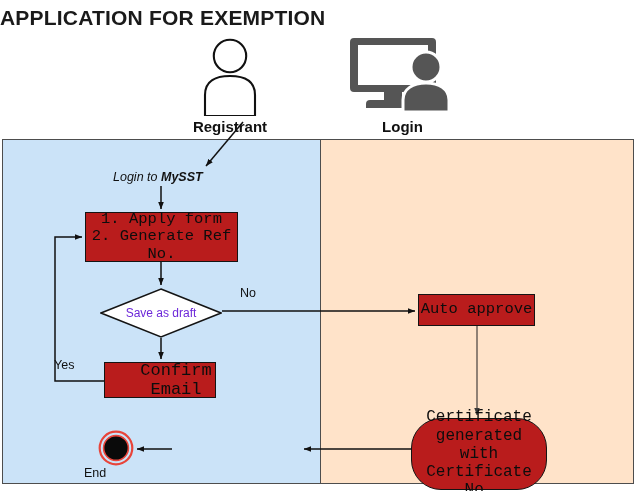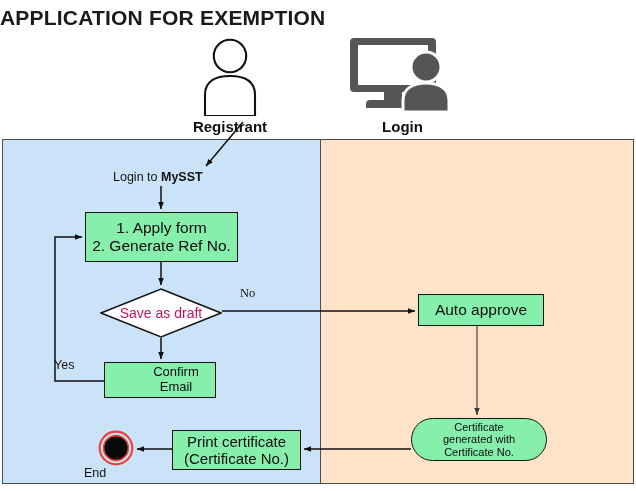--- a/index.html
+++ b/index.html
@@ -32,57 +32,58 @@
   #registrant-icon{left:196px;top:38px;width:68px;height:78px;}
   #system-icon{left:350px;top:32px;width:110px;height:84px;}
 
   
   .lane{position:absolute;top:139px;height:345px;border:1px solid #4d4d4d;box-sizing:border-box;}
   #lane-registrant{left:2px;width:319px;background:#cbe3f8;}
   #lane-system{left:320px;width:314px;background:#ffe3c9;}
 
   
   .node{
-    position:absolute;background:#86efac;border:1.4px solid #141414;
+    position:absolute;background:#b91c1c;border:1.4px solid #141414;
     box-sizing:border-box;
     display:flex;align-items:center;justify-content:center;
     text-align:center;color:#0d0d0d;
     font-size:14.5px;line-height:1.14;
     white-space:pre-line;
+    font-family:Liberation Mono, monospace;
   }
 
   
   #node-apply{left:85px;top:212px;width:153px;height:50px;font-size:15.5px;}
-  #node-confirm{left:104px;top:362px;width:112px;height:36px;font-size:13px;padding-left:32px;}
+  #node-confirm{left:104px;top:362px;width:112px;height:36px;font-size:17px;padding-left:32px;}
   #node-print{left:172px;top:430px;width:129px;height:40px;font-size:15px;}
-  #node-auto{left:418px;top:294px;width:126px;height:32px;font-size:15.5px;}
-  #node-cert{left:411px;top:418px;width:136px;height:43px;font-size:11px;border-radius:30px;}
+  #node-auto{left:418px;top:294px;width:117px;height:32px;font-size:15.5px;}
+  #node-cert{left:411px;top:418px;width:136px;height:72px;font-size:16px;border-radius:30px;}
 
   
   #node-decision{
     position:absolute;left:100px;top:288px;width:122px;height:50px;
   }
   #node-decision .dia-text{
     position:absolute;left:0;top:0;width:122px;height:50px;
     display:flex;align-items:center;justify-content:center;
-    font-size:14px;color:#be185d;
+    font-size:12px;color:#6d28d9;
   }
 
   
   #node-end{position:absolute;left:98px;top:430px;width:36px;height:36px;}
   #end-label{
     position:absolute;left:84px;top:466px;width:64px;
     font-size:12.5px;color:#111;
   }
 
   
   .flow-text{position:absolute;font-size:12.5px;color:#111;white-space:nowrap;}
-  #label-login{left:113px;top:170px;}
+  #label-login{left:113px;top:170px;font-style:italic;}
   #label-login b{font-weight:bold;}
-  #label-no{left:240px;top:286px;font-family:Liberation Serif, serif;}
+  #label-no{left:240px;top:286px;}
   #label-yes{left:54px;top:358px;}
 
   
   #wires{position:absolute;left:0;top:0;width:636px;height:491px;pointer-events:none;}
 </style>
 </head>
 <body>
 
 <div id="stage">
 
@@ -155,22 +156,20 @@
 2. Generate Ref No.</div>
 
   <div id="node-decision">
     <svg width="122" height="50" viewBox="0 0 122 50" style="position:absolute;left:0;top:0;">
       <polygon points="61,1 121,25 61,49 1,25" fill="#ffffff" stroke="#141414" stroke-width="1.5"></polygon>
     </svg>
     <div class="dia-text">Save as draft</div>
   </div>
 
   <div class="node" id="node-confirm">Confirm Email</div>
-  <div class="node" id="node-print">Print certificate
-(Certificate No.)</div>
   <div class="node" id="node-auto">Auto approve</div>
   <div class="node" id="node-cert">Certificate
 generated with
 Certificate No.</div>
 
   <div id="node-end">
     <svg width="36" height="36" viewBox="0 0 36 36">
       <circle cx="18" cy="18" r="16.3" fill="none" stroke="#e8443a" stroke-width="2.2"></circle>
       <circle cx="18" cy="18" r="12.4" fill="#0a0a0a" stroke="#e8443a" stroke-width="1.6"></circle>
     </svg>

